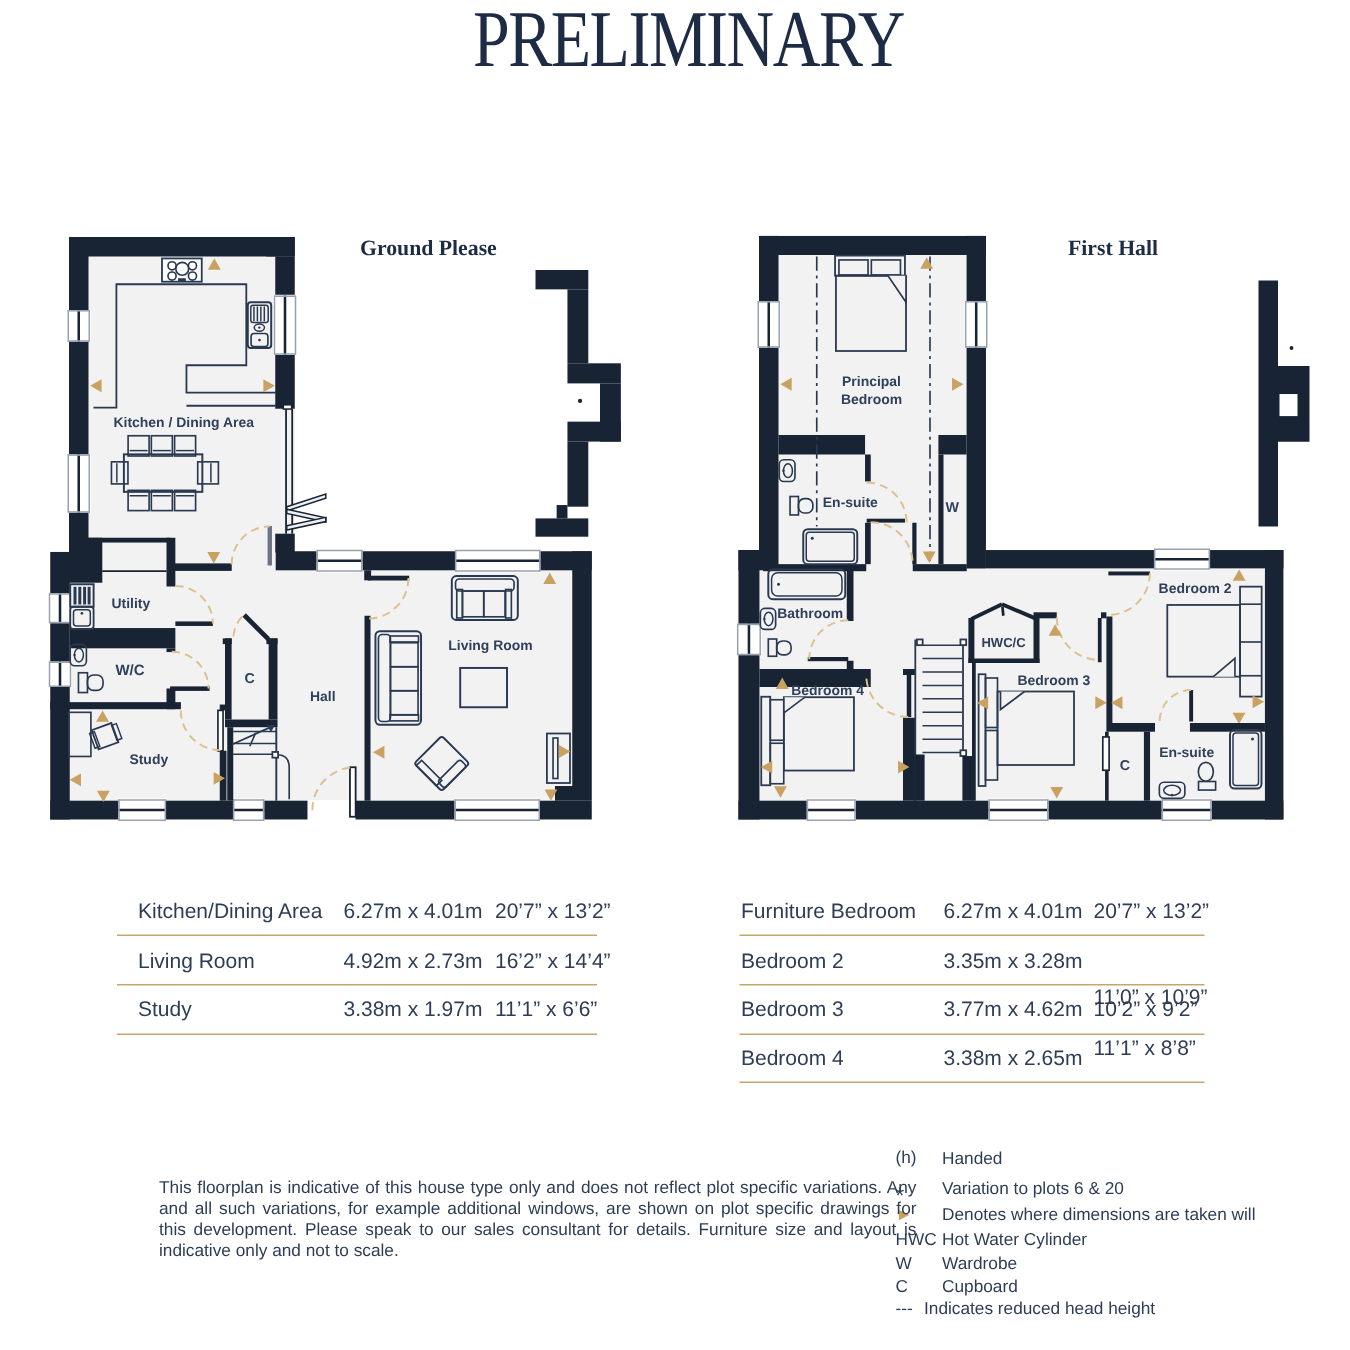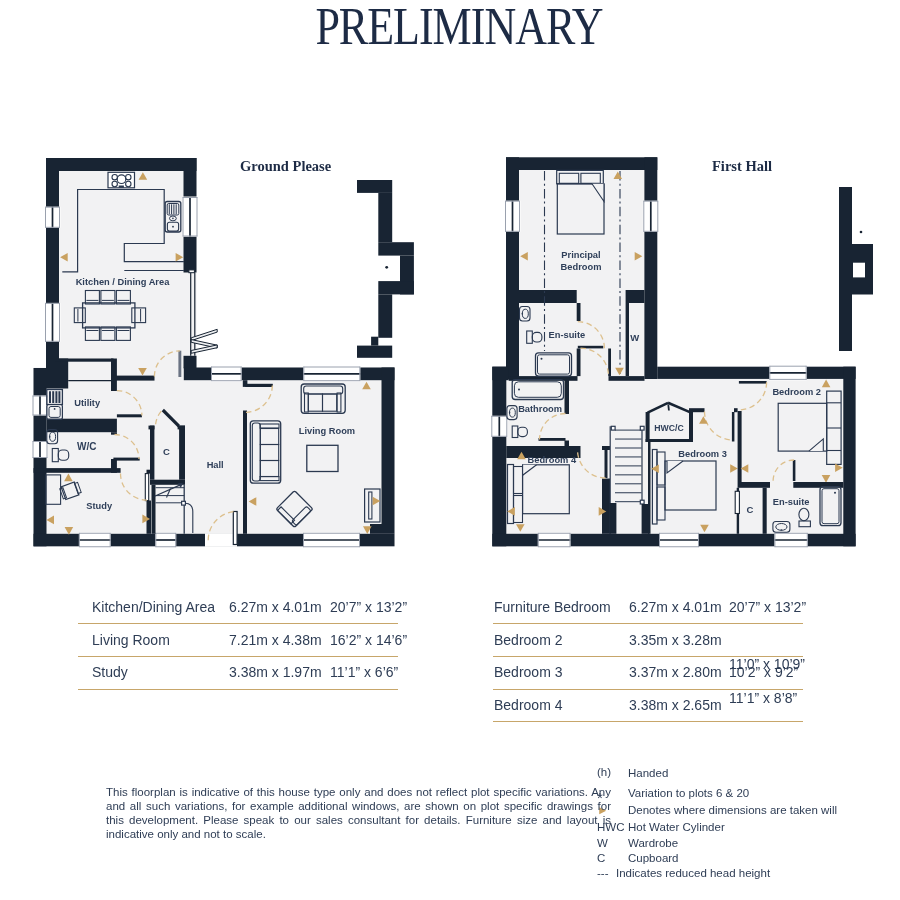--- a/index.html
+++ b/index.html
@@ -925,40 +925,40 @@
       <circle cx="861" cy="232" r="1.3" fill="#182433"></circle>
     </g>
 </svg>
 
 <div class="tbl" style="left:0;top:0;">
   <div class="row" style="left:92px;top:599px;">Kitchen/Dining Area</div>
   <div class="row" style="left:229px;top:599px;">6.27m x 4.01m</div>
   <div class="row" style="left:330px;top:599px;">20’7” x 13’2”</div>
   <div class="ln" style="left:78px;top:623px;width:320px;"></div>
   <div class="row" style="left:92px;top:632px;">Living Room</div>
-  <div class="row" style="left:229px;top:632px;">7.21m x 4.38m</div>
-  <div class="row" style="left:330px;top:632px;">16’2” x 14’6”</div>
+  <div class="row" style="left:229px;top:632px;">4.92m x 2.73m</div>
+  <div class="row" style="left:330px;top:632px;">16’2” x 14’4”</div>
   <div class="ln" style="left:78px;top:656px;width:320px;"></div>
   <div class="row" style="left:92px;top:664px;">Study</div>
   <div class="row" style="left:229px;top:664px;">3.38m x 1.97m</div>
   <div class="row" style="left:330px;top:664px;">11’1” x 6’6”</div>
   <div class="ln" style="left:78px;top:689px;width:320px;"></div>
 </div>
 
 <div class="tbl" style="left:0;top:0;">
   <div class="row" style="left:494px;top:599px;">Furniture Bedroom</div>
   <div class="row" style="left:629px;top:599px;">6.27m x 4.01m</div>
   <div class="row" style="left:729px;top:599px;">20’7” x 13’2”</div>
   <div class="ln" style="left:493px;top:623px;width:310px;"></div>
   <div class="row" style="left:494px;top:632px;">Bedroom 2</div>
   <div class="row" style="left:629px;top:632px;">3.35m x 3.28m</div>
   <div class="row" style="left:729px;top:632px;margin-top:24px;">11’0” x 10’9”</div>
   <div class="ln" style="left:493px;top:656px;width:310px;"></div>
   <div class="row" style="left:494px;top:664px;">Bedroom 3</div>
-  <div class="row" style="left:629px;top:664px;">3.37m x 2.80m</div>
+  <div class="row" style="left:629px;top:664px;">3.77m x 4.62m</div>
   <div class="row" style="left:729px;top:664px;">10’2” x 9’2”</div>
   <div class="ln" style="left:493px;top:689px;width:310px;"></div>
   <div class="row" style="left:494px;top:697px;">Bedroom 4</div>
   <div class="row" style="left:629px;top:697px;">3.38m x 2.65m</div>
   <div class="row" style="left:729px;top:690px;">11’1” x 8’8”</div>
   <div class="ln" style="left:493px;top:721px;width:310px;"></div>
 </div>
 
 <div id="legend">
   <div class="leg" style="left:0px;top:13px;">(h)</div>

